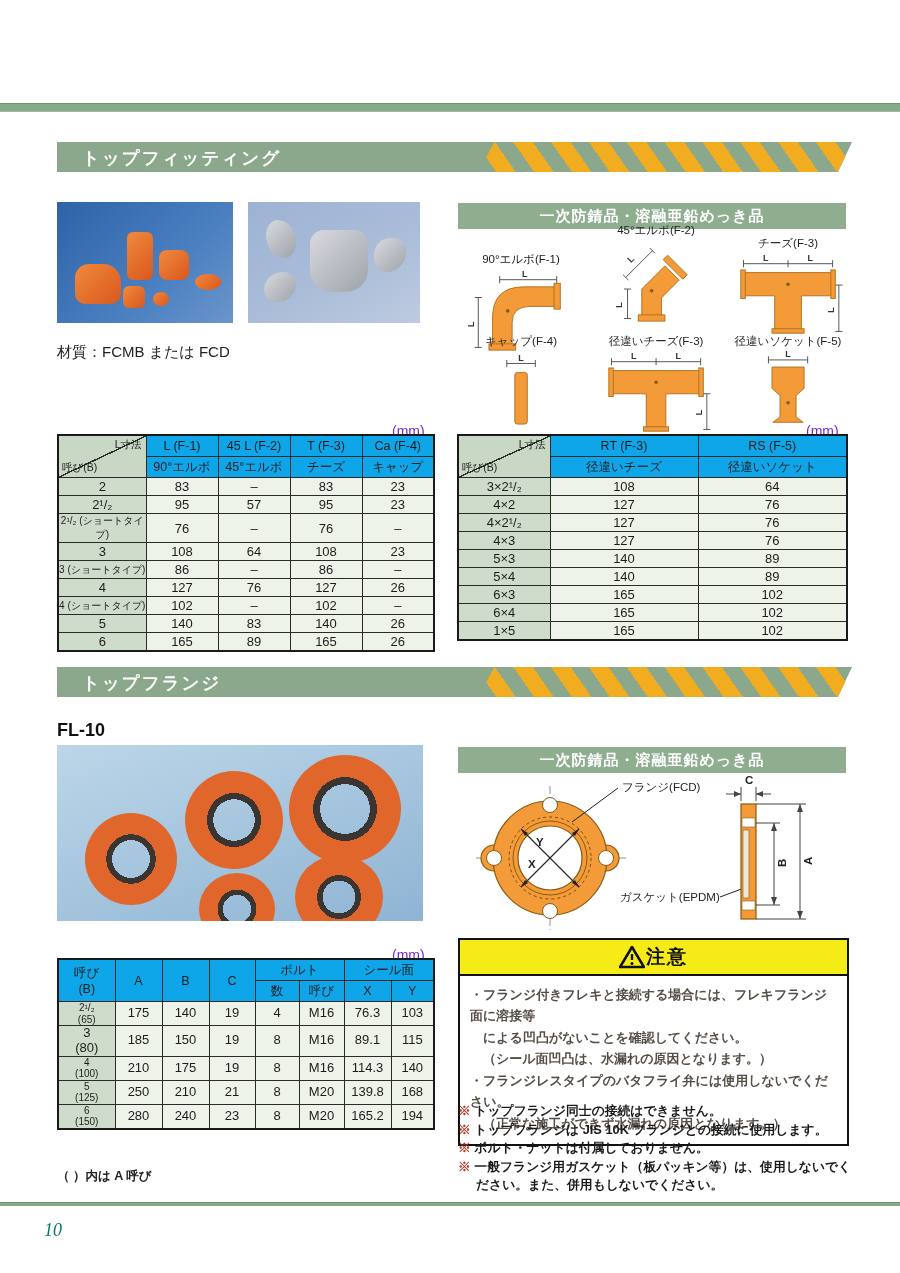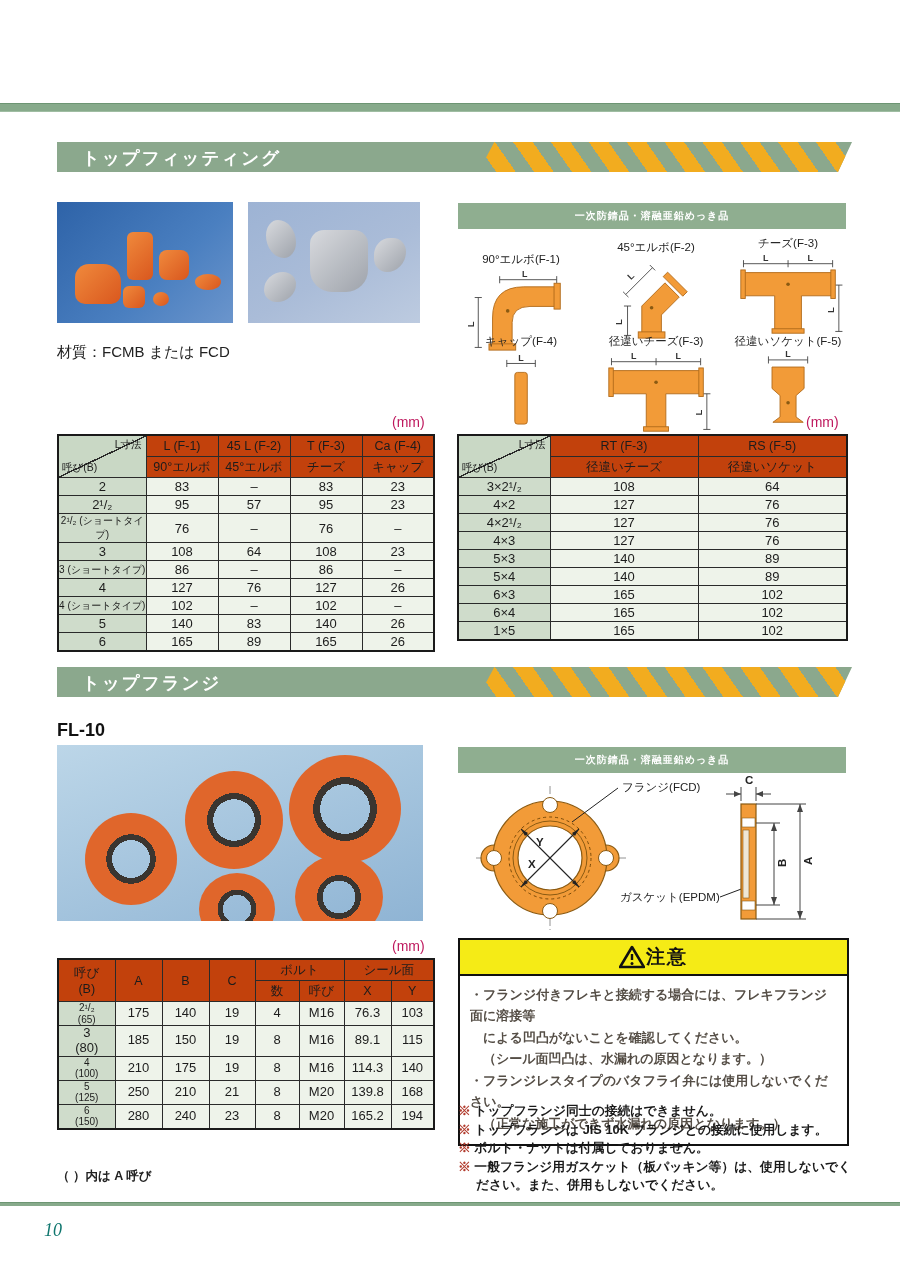--- a/index.html
+++ b/index.html
@@ -17,21 +17,21 @@
   
   .banner{position:absolute;left:57px;width:795px;height:30px;background:#8ba88d;
           clip-path:polygon(0 0,100% 0,calc(100% - 14px) 100%,0 100%);}
   .banner .stripes{position:absolute;right:0;top:0;height:100%;width:47%;
           background:repeating-linear-gradient(55deg,transparent 0 15px,#f2ac1f 15px 31px);
           clip-path:polygon(16px 0,100% 0,100% 100%,0 100%);}
   .banner .banner-title{position:absolute;left:25px;top:4px;color:#fff;font-size:17.5px;
           font-weight:bold;letter-spacing:2px;z-index:2;}
 
   .plated-banner{position:absolute;width:388px;height:26px;background:#8fae90;
-          color:#fff;font-size:10px;font-weight:bold;text-align:center;line-height:26px;letter-spacing:1px;}
+          color:#fff;font-size:15px;font-weight:bold;text-align:center;line-height:26px;letter-spacing:1px;}
 
   
   .photo{position:absolute;overflow:hidden;}
   .photo-fittings{left:57px;top:202px;width:176px;height:121px;background:linear-gradient(135deg,#2e63a8,#4a7fc0 60%,#6b95cc);}
   .photo-galv{left:248px;top:202px;width:172px;height:121px;background:linear-gradient(150deg,#9db3d4,#aabcd8 55%,#bdcbe0);}
   .photo-flanges{left:57px;top:745px;width:366px;height:176px;background:linear-gradient(160deg,#bcd6e8,#8fb4d4);}
   .blob{position:absolute;}
   .orange-part{background:linear-gradient(135deg,#f08a3c,#d9571e);}
   .gray-part{background:linear-gradient(135deg,#d8dade,#9ea3ab);}
   .ring{position:absolute;border-radius:50%;}
@@ -39,27 +39,27 @@
   .material-note{position:absolute;left:57px;top:343px;font-size:15px;color:#222;}
 
   
   .diag-cell{position:absolute;width:132px;text-align:center;}
   .diag-label{font-size:11.5px;color:#222;white-space:nowrap;}
   .diag-svg{display:block;margin:2px auto 0;}
   .fit{fill:#f29b38;stroke:#b06a1a;stroke-width:1;}
   .dim{stroke:#444;stroke-width:1;fill:none;}
   .dimtxt{font-size:10px;fill:#333;font-weight:bold;}
 
-  .unit-label{position:absolute;font-size:14px;color:#be185d;}
+  .unit-label{position:absolute;font-size:14px;color:#6d28d9;margin-top:9px;}
 
   
   table.dim-table{position:absolute;border-collapse:collapse;table-layout:fixed;
      border:2px solid #1a1a1a;font-size:13px;}
   table.dim-table th,table.dim-table td{border:1px solid #2a2a2a;text-align:center;padding:0;}
-  table.dim-table th{background:#c2410c;font-weight:normal;font-size:12.5px;height:20px;}
+  table.dim-table th{background:#0ea5e9;font-weight:normal;font-size:12.5px;height:20px;}
   table.dim-table td{background:#eef3ea;height:17px;}
   table.dim-table td.rowhead{background:#cfdccb;}
   table.dim-table td.rowhead.small{font-size:10px;}
   .corner-cell{position:relative;background:
      linear-gradient(to bottom right,#c9d8c5 calc(50% - 0.7px),#2a2a2a calc(50% - 0.7px),#2a2a2a calc(50% + 0.7px),#c9d8c5 calc(50% + 0.7px)) !important;}
   .corner-top{position:absolute;top:2px;right:4px;font-size:10.5px;}
   .corner-bottom{position:absolute;bottom:2px;left:3px;font-size:10.5px;}
   .t-main{left:57px;top:434px;width:376px;}
   .t-red{left:457px;top:434px;width:389px;}
   .t-flange{left:57px;top:958px;width:376px;font-size:13px;}
@@ -130,21 +130,21 @@
       <line class="dim" x1="14" y1="32" x2="14" y2="88"></line>
         <line class="dim" x1="10" y1="32" x2="18" y2="32"></line>
         <line class="dim" x1="10" y1="88" x2="18" y2="88"></line>
       <text class="dimtxt" x="9" y="62" text-anchor="middle" transform="rotate(-90 9 62)">L</text>
       <path class="fit" d="M30,88 V55 Q30,20 65,20 H103 V42 H72 Q52,42 52,60 V88 Z"></path>
       <rect class="fit" x="99" y="16" width="7" height="29"></rect>
       <rect class="fit" x="26" y="84" width="30" height="7"></rect>
       <circle cx="47" cy="47" r="2" fill="#8a5a12"></circle>
     </svg>
   </div>
-  <div class="diag-cell" style="left:590px;top:240px;">
+  <div class="diag-cell" style="left:590px;top:223px;">
     <div class="diag-label">45°エルボ(F-2)</div>
     <svg class="diag-svg" width="125" height="82" viewBox="0 0 125 92">
       <line class="dim" x1="28" y1="42" x2="58" y2="12"></line>
         <line class="dim" x1="25" y1="39" x2="31" y2="45"></line>
         <line class="dim" x1="55" y1="9" x2="61" y2="15"></line>
       <text class="dimtxt" x="36" y="24" text-anchor="middle" transform="rotate(-45 36 24)">L</text>
       <line class="dim" x1="30" y1="55" x2="30" y2="88"></line>
         <line class="dim" x1="26" y1="55" x2="34" y2="55"></line>
         <line class="dim" x1="26" y1="88" x2="34" y2="88"></line>
       <text class="dimtxt" x="24" y="73" text-anchor="middle" transform="rotate(-90 24 73)">L</text>

